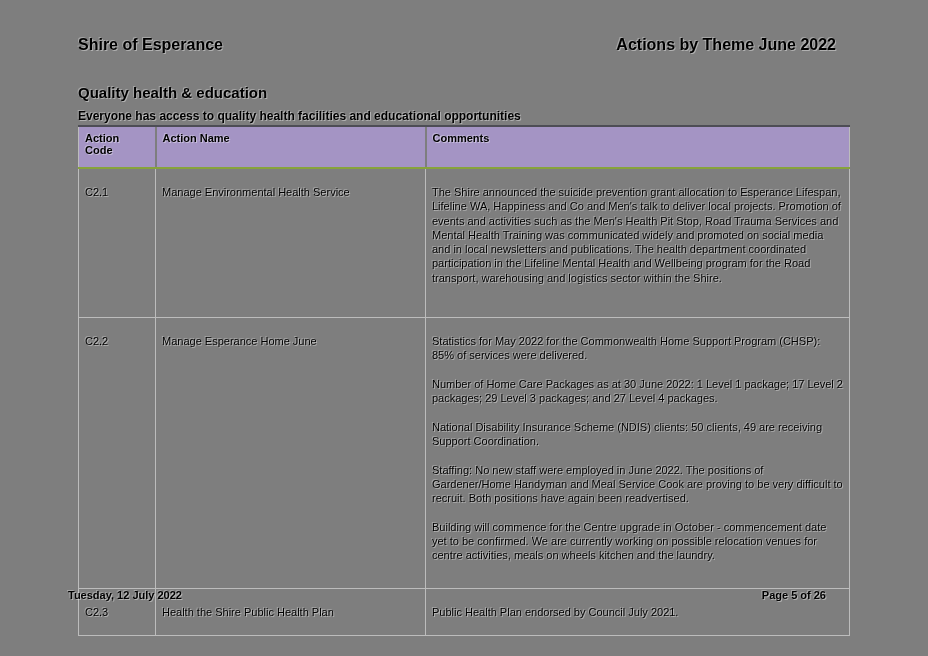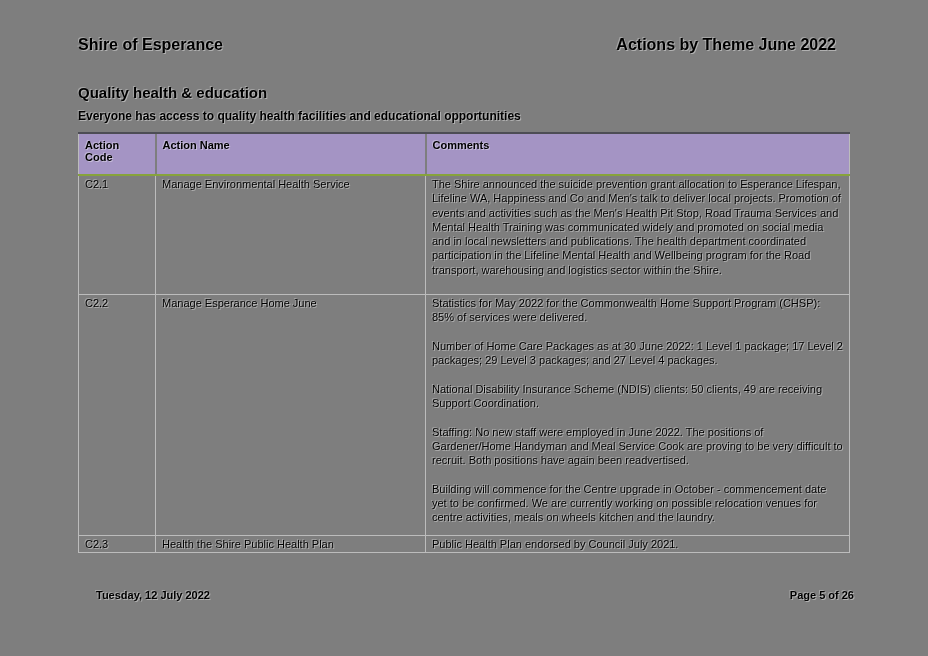--- a/index.html
+++ b/index.html
@@ -22,21 +22,21 @@
   .doc-header .right { padding-right: 13px; }
   .page-title {
     position: absolute; left: 78px; top: 84px;
     font-size: 15px; font-weight: bold;
   }
   .page-subtitle {
     position: absolute; left: 78px; top: 109px;
     font-size: 12px; font-weight: bold;
   }
   table.actions {
-    position: absolute; left: 78px; top: 132px;
+    position: absolute; left: 78px; top: 125px;
     width: 771px;
     border-collapse: collapse;
     table-layout: fixed;
     font-size: 11px;
     border-left: 1px solid #bcbcbc;
     border-right: 1px solid #bcbcbc;
     border-bottom: 1px solid #bcbcbc;
   }
   table.actions col.c1 { width: 77px; }
   table.actions col.c2 { width: 270px; }
@@ -48,29 +48,29 @@
     border-left: 2px solid #7e7e7e;
     text-align: left; vertical-align: top;
     padding: 5px 6px;
     font-size: 11px; font-weight: bold;
     height: 30px;
   }
   table.actions th:first-child { border-left: none; }
   table.actions td {
     border: 1px solid #bcbcbc;
     vertical-align: top;
-    padding: 1px 6px;
+    padding: 16px 6px;
     line-height: 14.3px;
   }
   td.comments { white-space: pre-line; }
   tr.row-1 td { height: 116px; }
   tr.row-2 td { height: 238px; }
   tr.row-3 td { height: 14px; margin-left: 8px; }
   .doc-footer {
-    position: absolute; left: 96px; top: 589px; width: 771px;
+    position: absolute; left: 68px; top: 589px; width: 771px;
     display: flex; justify-content: space-between;
     font-size: 11px; font-weight: bold;
   }
   .doc-footer .right { padding-right: 13px; }
 </style>
 </head>
 <body>
 
 <div class="doc-header halo">
   <span class="left">Shire of Esperance</span>

